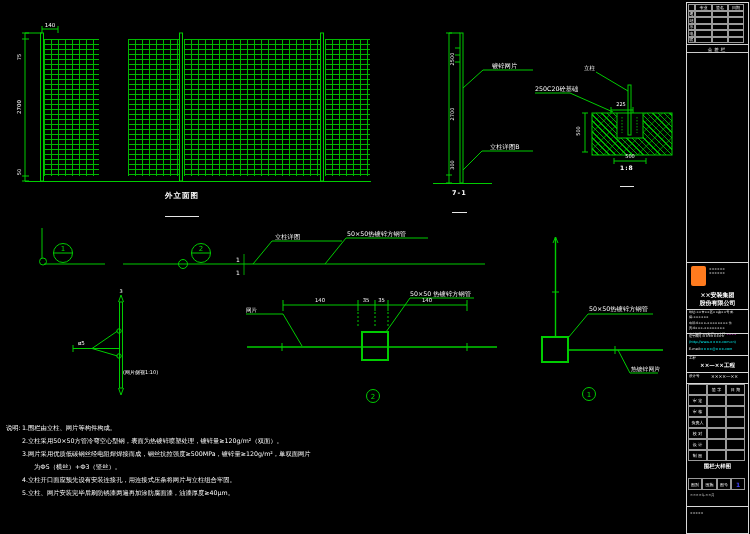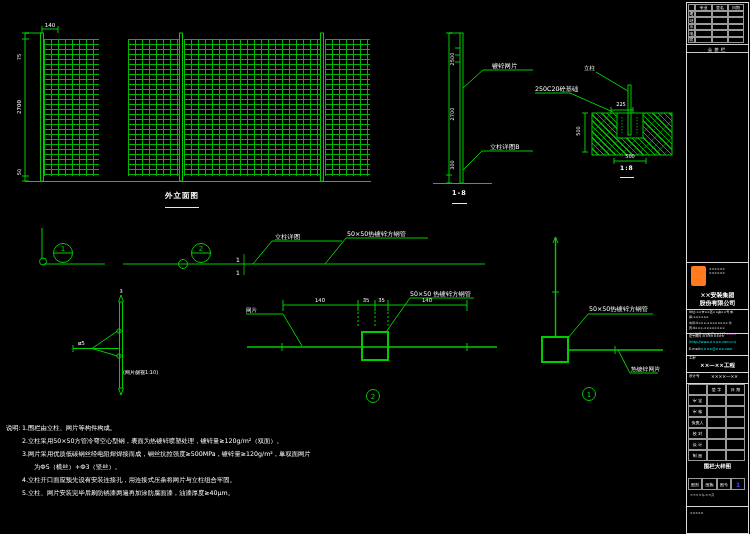--- a/index.html
+++ b/index.html
@@ -11,21 +11,21 @@
   .mesh{position:absolute;z-index:1;
     background-image:
       repeating-linear-gradient(to bottom,#00b800 0 1px,transparent 1px 5px),
       repeating-linear-gradient(to right,#00b800 0 1px,transparent 1px 7px);}
   .hatch{position:absolute;z-index:1;
     background-image:
       repeating-linear-gradient(45deg,rgba(0,190,0,.95) 0 1px,transparent 1px 4px),
       repeating-linear-gradient(-45deg,rgba(0,150,0,.45) 0 1px,transparent 1px 6px);}
   .blackpatch{position:absolute;background:#000;z-index:2;}
   .cap{position:absolute;z-index:8;color:#fff;font-weight:bold;white-space:nowrap;
-       border-bottom:1px solid #e6e6e6;padding-bottom:6px;letter-spacing:1px;}
+       border-bottom:1px solid #e6e6e6;padding-bottom:15px;letter-spacing:1px;}
   .note{position:absolute;z-index:8;color:#fff;font-size:6.3px;white-space:nowrap;}
   
   #tb{position:absolute;left:686px;top:2px;width:61px;height:530px;z-index:9;
       border:1px solid #d8d8d8;background:#000;color:#fff;}
   .tbabs{position:absolute;box-sizing:border-box;}
   .hr{position:absolute;left:0;width:100%;height:0;border-top:1px solid #d8d8d8;}
   .grid{display:grid;}
   .c{border:0.5px solid #9a9a9a;display:flex;align-items:center;justify-content:center;
      overflow:hidden;white-space:nowrap;}
   .mag{color:#ff55ff;}
@@ -186,21 +186,21 @@
     <text x="410" y="296" style="font-size:6.3px">50×50 热镀锌方钢管</text>
     <text x="246" y="312" style="font-size:5.5px">网片</text>
     <text class="gn" x="373" y="398.5" text-anchor="middle" style="font-size:7px">2</text>
 
     <text x="589" y="311" style="font-size:6.3px">50×50热镀锌方钢管</text>
     <text x="631" y="371" style="font-size:5.8px">热镀锌网片</text>
     <text class="gn" x="589" y="396.5" text-anchor="middle" style="font-size:7px">1</text>
   </svg>
 
   <span class="cap" style="left:165px;top:191px;font-size:7.5px;">外立面图</span>
-  <span class="cap" style="left:452px;top:189px;font-size:6.5px;">1-8</span>
+  <span class="cap" style="left:452px;top:189px;font-size:6.5px;">7-1</span>
   <span class="cap" style="left:620px;top:164px;font-size:6px;">1:8</span>
   <span class="note" style="left:123px;top:369px;font-size:5px;">(网片侧视1:10)</span>
 
   <div>
     <div class="note" style="left:6px;top:424px;">说明:</div>
     <div class="note" style="left:22px;top:424px;">1.围栏由立柱、网片等构件构成。</div>
     <div class="note" style="left:22px;top:437px;">2.立柱采用50×50方管冷弯空心型钢，表面为热镀锌喷塑处理，镀锌量≥120g/m²（双面）。</div>
     <div class="note" style="left:22px;top:450px;">3.网片采用优质低碳钢丝经电阻焊焊接而成，钢丝抗拉强度≥500MPa，镀锌量≥120g/m²，单双面网片</div>
     <div class="note" style="left:34px;top:463px;">为Ф5（横丝）+Ф3（竖丝）。</div>
     <div class="note" style="left:22px;top:476px;">4.立柱开口面应预先设有安装连接孔，用连接式压条将网片与立柱组合牢固。</div>

